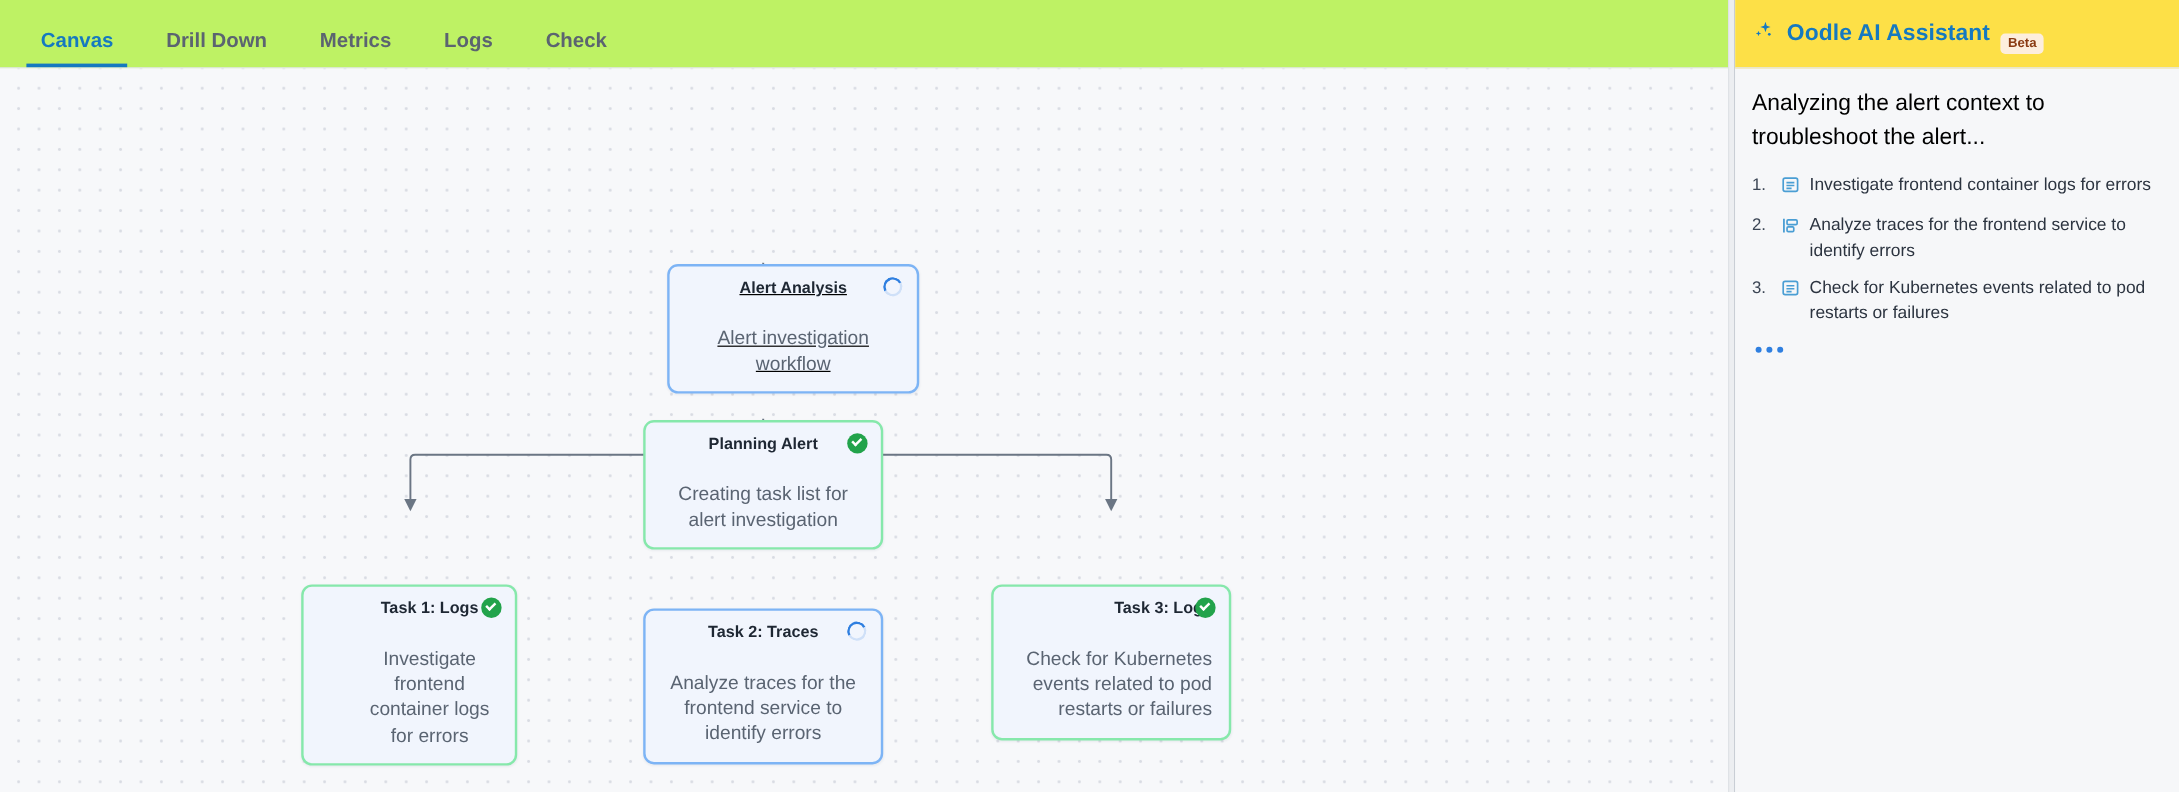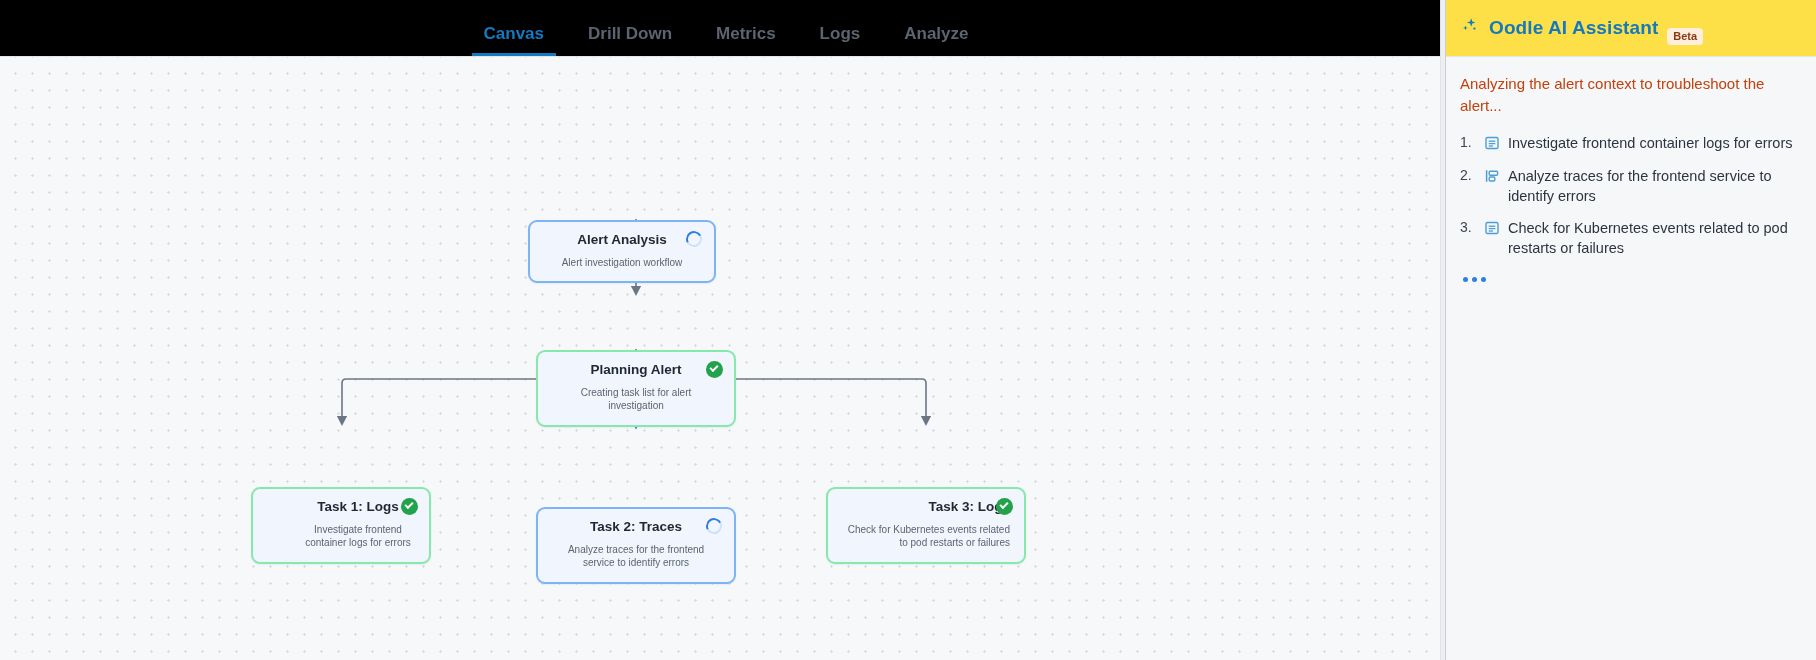--- a/index.html
+++ b/index.html
@@ -9,25 +9,24 @@
     background: #ffffff;
     overflow: hidden;
   }
   #app { display: flex; width: 1816px; height: 660px; }
 
   
   #left-pane { width: 1440px; height: 660px; display: flex; flex-direction: column; background:#fafbfc; }
 
   #tabbar {
     height: 57px; flex: 0 0 57px;
-    background:#000000;
+    background:#bef264;
     border-bottom: 1px solid #e2e5e9;
     display: flex; align-items: flex-end;
     padding-left: 12px;
-    justify-content: center;
   }
   .tab {
     position: relative;
     font-size: 17px; font-weight: bold; color: #5b6470;
     padding: 0 22px 14px 22px;
     line-height: 1;
     cursor: pointer;
     white-space: nowrap;
   }
   .tab.active { color: #1579c0; }
@@ -51,21 +50,21 @@
     position: absolute;
     border-radius: 9px;
     background: #f1f5fd;
     border: 2px solid #7db4f5;
     box-shadow: 0 1px 2px rgba(20,30,60,.06);
     padding: 10px 14px 12px 14px;
     text-align: center;
   }
   .node.done { border-color: #86e8ab; }
   .node .title { font-size: 13.5px; font-weight: bold; color: #1e2733; line-height: 1.2; }
-  .node .subtitle { font-size: 10px; color: #5a6472; line-height: 1.32; margin-top: 8px; }
+  .node .subtitle { font-size: 16px; color: #5a6472; line-height: 1.32; margin-top: 24px; }
   .node .badge { position: absolute; top: 9px; right: 11px; width: 17px; height: 17px; }
 
   .check-badge { display:block; width:17px; height:17px; border-radius:50%; background:#22a34b; position:relative; }
   .check-badge::after {
     content:""; position:absolute; left:4.4px; top:4.0px;
     width:6px; height:3px; border-left:2px solid #fff; border-bottom:2px solid #fff;
     transform: rotate(-45deg);
   }
   .spinner-badge {
     display:block; width:16px; height:16px; border-radius:50%;
@@ -81,21 +80,21 @@
     height: 57px; flex:0 0 57px;
     display:flex; align-items:center; gap:9px;
     padding: 0 14px;
     background:#fde047;
     border-bottom:1px solid #e4e7ea;
   }
   #panel-title { font-size: 19px; font-weight: bold; color:#1579c0; letter-spacing:.1px; }
   #beta { font-size: 11px; font-weight: bold; color:#8a3a12; background:#fdeedd; border-radius:4px; padding:2px 6px 3px; align-self:flex-start; margin-top:28px; }
 
   #panel-body { flex:1 1 auto; padding: 16px 16px 0 14px; overflow:hidden; }
-  .para { font-size: 15px; color:#c2410c; line-height:1.45; margin-bottom: 16px; }
+  .para { font-size: 19px; color:#000000; line-height:1.45; margin-bottom: 16px; }
 
   ol#task-list { list-style:none; }
   ol#task-list li { display:flex; align-items:flex-start; gap:8px; margin-bottom: 11px; }
   .num { font-size:14px; color:#3b4554; min-width:16px; line-height:1.42; }
   .li-icon { flex:0 0 16px; margin-top:2px; }
   .li-text { font-size:14.5px; color:#2c3440; line-height:1.42; }
 
   #dots { display:flex; gap:4px; margin: 18px 0 0 3px; }
   #dots span { width:5px; height:5px; border-radius:50%; background:#2f7fe0; }
 </style>
@@ -104,21 +103,21 @@
 
 <div id="app">
 
   <div id="left-pane">
 
     <div id="tabbar">
         <div class="tab active">Canvas</div>
         <div class="tab">Drill Down</div>
         <div class="tab">Metrics</div>
         <div class="tab">Logs</div>
-        <div class="tab">Analyze</div>
+        <div class="tab">Check</div>
       </div>
 
     <div id="canvas">
       <svg id="edges" viewBox="0 0 1440 603" preserveAspectRatio="none">
         <defs>
           <marker id="arrow-gray" markerWidth="9" markerHeight="9" refX="4.2" refY="4.2" orient="auto">
             <path d="M1,1 L7.4,4.2 L1,7.4 z" fill="#6b7684"></path>
           </marker>
           <marker id="arrow-blue" markerWidth="9" markerHeight="9" refX="4.2" refY="4.2" orient="auto">
             <path d="M1,1 L7.4,4.2 L1,7.4 z" fill="#2f7fe0"></path>
@@ -131,21 +130,21 @@
           <path d="M636,292 L636,322 M636,322 L346,322 Q342,322 342,326 L342,364" stroke="#6b7684" stroke-width="1.6" fill="none" marker-end="url(#arrow-gray)"></path>
         </g>
         <g>
           <path d="M636,322 L636,366" stroke="#2f7fe0" stroke-width="2" fill="none" stroke-dasharray="6 5" marker-end="url(#arrow-blue)"></path>
         </g>
         <g>
           <path d="M636,322 L922,322 Q926,322 926,326 L926,364" stroke="#6b7684" stroke-width="1.6" fill="none" marker-end="url(#arrow-gray)"></path>
         </g>
       </svg>
       <div id="node-layer">
-          <div class="node" style="left: 528px; top: 163px; width: 188px; min-height: 56px;">
+          <div class="node" style="left: 556px; top: 163px; width: 210px; min-height: 56px; text-decoration: underline;">
             <span class="badge">
               <span class="spinner-badge"></span>
             </span>
             <div class="title">Alert Analysis</div>
             <div class="subtitle">Alert investigation workflow</div>
           </div>
           <div class="node done" style="left: 536px; top: 293px; width: 200px; min-height: 56px;">
             <span class="badge">
               <span class="check-badge"></span>
             </span>

